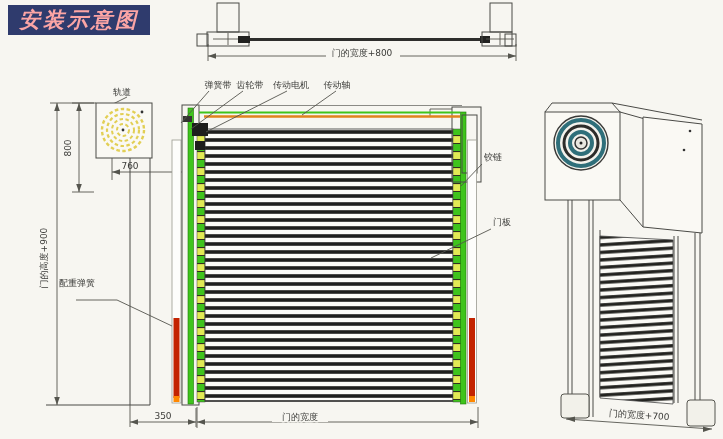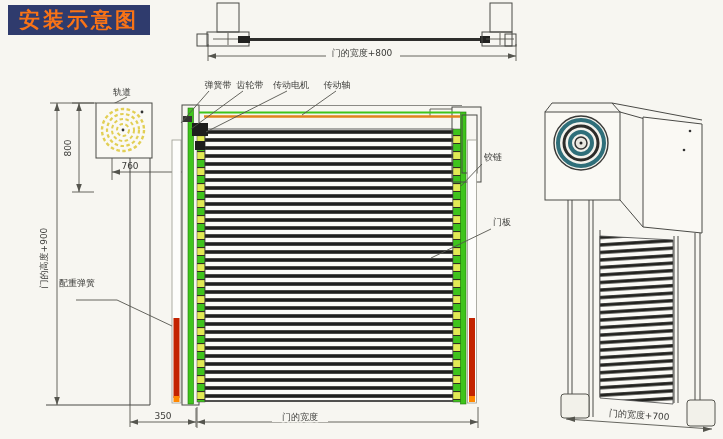--- a/index.html
+++ b/index.html
@@ -2,23 +2,24 @@
 <html><head>
 <meta charset="utf-8">
 <style>
   html,body{margin:0;padding:0;background:#e8e8e4;}
   .canvas{
     position:relative;width:723px;height:439px;overflow:hidden;
     background:#f7f6f1;font-family:"DejaVu Sans",sans-serif;
   }
   .title-banner{
     position:absolute;left:8px;top:5px;width:142px;height:30px;
-    background:#2f3b6d;color:#f97316;font-weight:bold;font-size:21px;
+    background:#2f3b6d;color:#fca5a5;font-weight:bold;font-size:21px;
     letter-spacing:3px;display:flex;align-items:center;justify-content:center;
     font-family:"DejaVu Sans",sans-serif;
+    font-style:italic;
   }
   svg{position:absolute;left:0;top:0;}
   svg text{font-family:"DejaVu Sans",sans-serif;font-size:9px;fill:#3b3b38;
     paint-order:stroke;stroke:#f7f6f1;stroke-width:3px;stroke-linejoin:round;}
   .dimline{stroke:#56564f;stroke-width:0.9;fill:none;}
   .thin{stroke:#56564f;stroke-width:0.9;fill:none;}
   .outline{stroke:#4a4a46;stroke-width:1;fill:none;}
   .fillbox{fill:#faf9f4;stroke:#4a4a46;stroke-width:1;}
   .leader{stroke:#55554e;stroke-width:0.9;fill:none;}
 </style>

